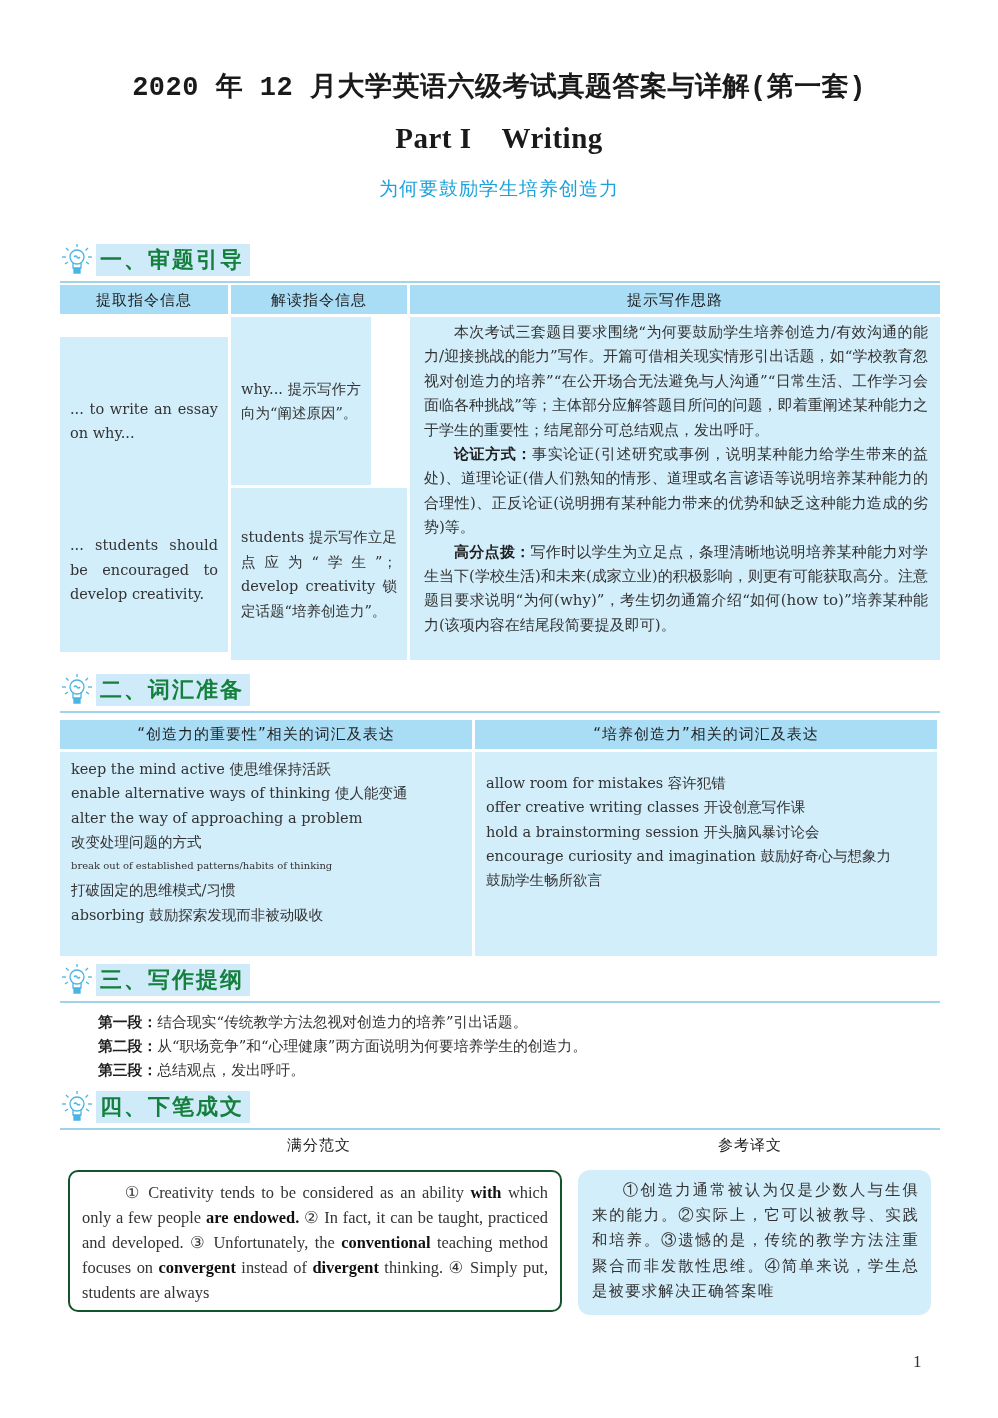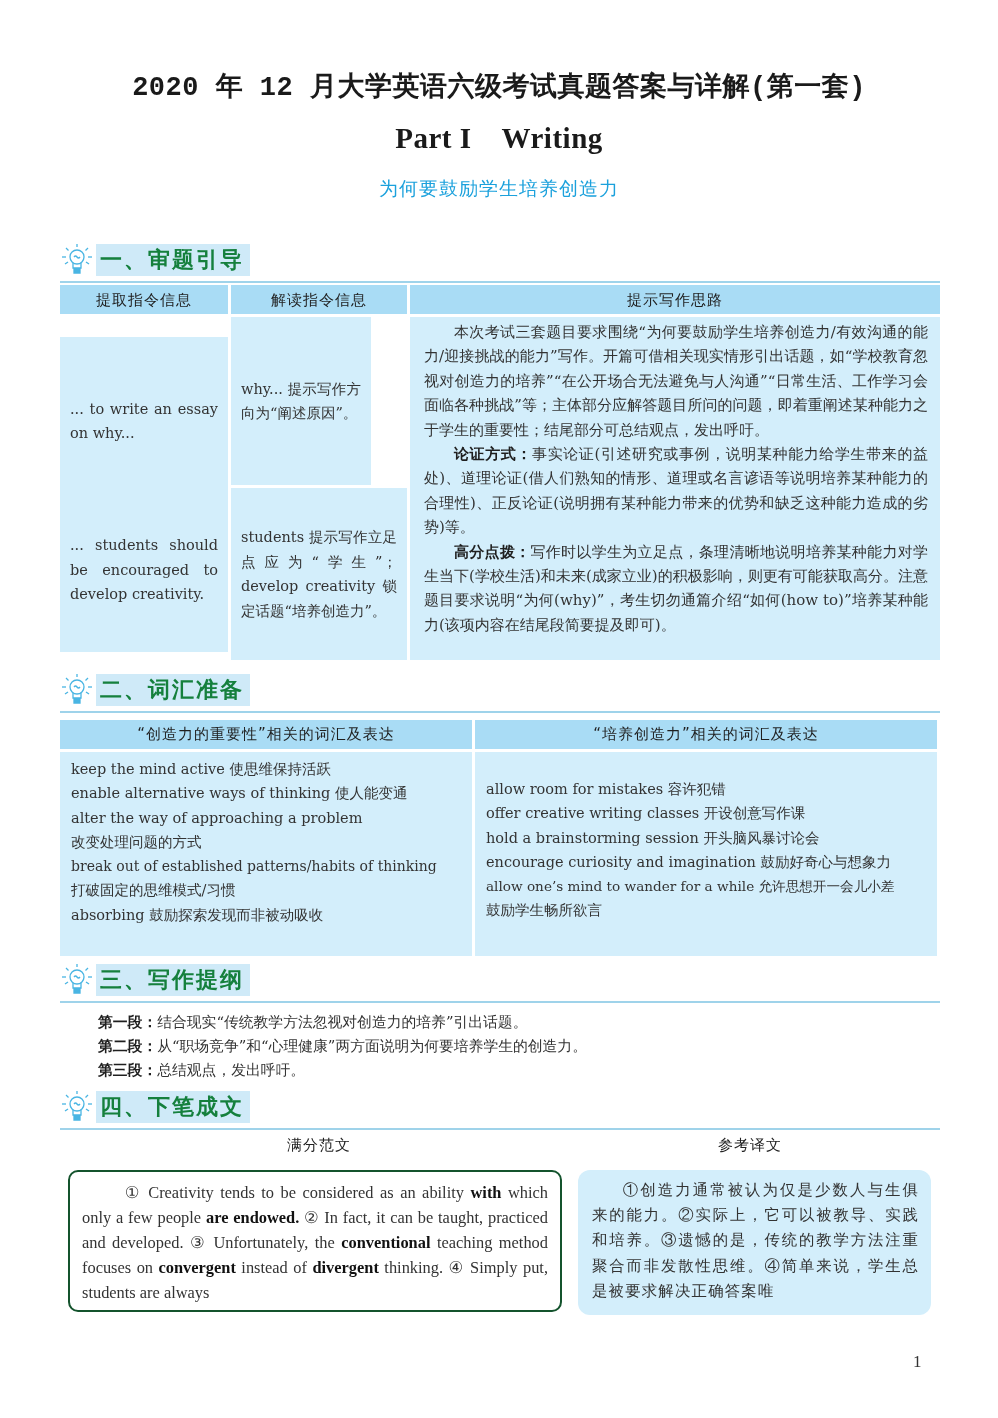--- a/index.html
+++ b/index.html
@@ -153,30 +153,29 @@
 </div>
 
 <div class="t2">
   <div class="hcell" style="left:0;width:412px;">“创造力的重要性”相关的词汇及表达</div>
   <div class="hcell" style="left:415px;width:462px;">“培养创造力”相关的词汇及表达</div>
   <div class="body" style="left:0;width:412px;">
     <div>keep the mind active 使思维保持活跃</div>
     <div>enable alternative ways of thinking 使人能变通</div>
     <div>alter the way of approaching a problem</div>
     <div>改变处理问题的方式</div>
-    <div style="font-size:14px;">break out of established patterns/habits of thinking</div>
+    <div style="font-size:10px;">break out of established patterns/habits of thinking</div>
     <div>打破固定的思维模式/习惯</div>
     <div>absorbing 鼓励探索发现而非被动吸收</div>
   </div>
-  <div class="body" style="left:415px;width:462px;padding-top:25px;">
+  <div class="body" style="left:415px;width:462px;padding-top:19px;">
     <div>allow room for mistakes 容许犯错</div>
     <div>offer creative writing classes 开设创意写作课</div>
     <div>hold a brainstorming session 开头脑风暴讨论会</div>
     <div>encourage curiosity and imagination 鼓励好奇心与想象力</div>
-    <div style="font-size:13.6px;">allow one’s mind to wander for a while 允许思想开一会儿小差</div>
     <div>鼓励学生畅所欲言</div>
   </div>
 </div>
 
 <div class="section-head" style="top:962px;">
   <svg class="bulb" viewBox="0 0 34 36">
     <g stroke="#49b5e3" stroke-width="1.3" fill="none">
       <circle cx="17" cy="15" r="7"></circle>
       <path d="M13 21 L13 26 L21 26 L21 21"></path>
       <path d="M14 26 L14 31 L20 31 L20 26" fill="#49b5e3"></path>

